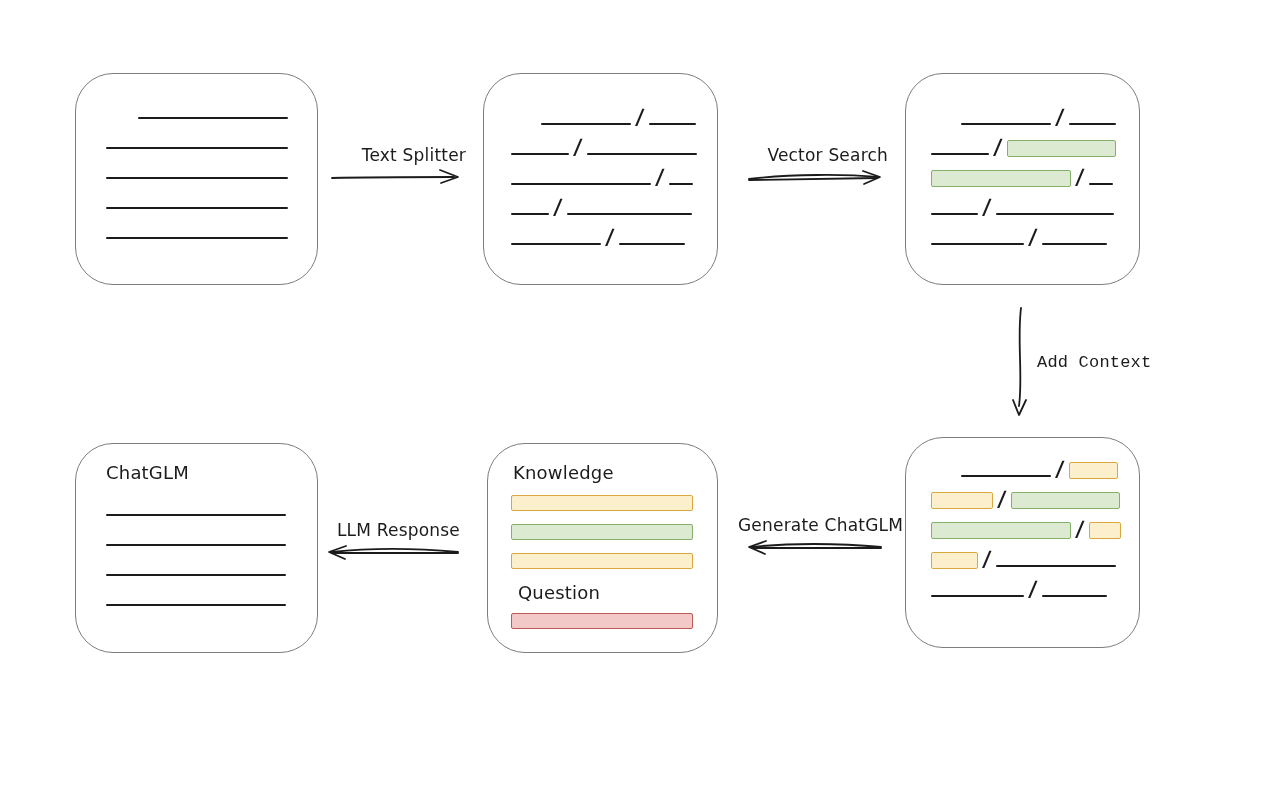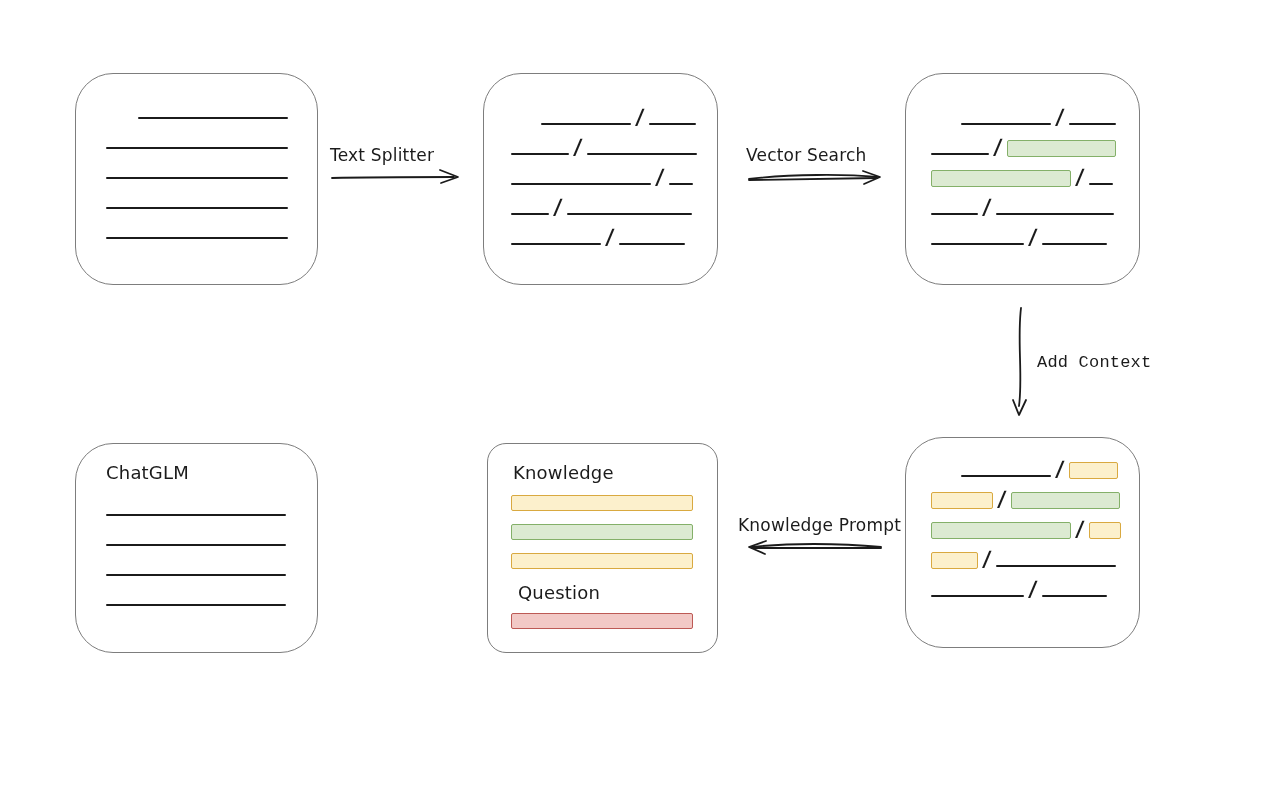--- a/index.html
+++ b/index.html
@@ -21,21 +21,21 @@
   .seg-slash{font-size:21px;line-height:21px;margin:0 5px 0 5px;font-weight:bold;transform:skewX(-6deg);}
   .chip{height:15px;border:1.6px solid;border-radius:2px;margin-bottom:1px;box-sizing:content-box;}
   .chip-green{background:var(--green-fill);border-color:var(--green-border);}
   .chip-yellow{background:var(--yellow-fill);border-color:var(--yellow-border);}
   .chip-red{background:var(--red-fill);border-color:var(--red-border);}
   
   .doclines{position:absolute;display:flex;flex-direction:column;}
   .doclines .row{height:30px;}
   
   .boxlabel{position:absolute;font-size:18px;font-weight:500;letter-spacing:.2px;}
-  .arrowgroup{position:absolute;text-align:left;}
+  .arrowgroup{position:absolute;text-align:right;}
   .arrowlabel{font-size:17px;font-weight:500;white-space:nowrap;letter-spacing:.2px;}
   .caption{position:absolute;font-size:19px;font-weight:500;white-space:nowrap;letter-spacing:.2px;}
   .bars{position:absolute;display:flex;flex-direction:column;gap:12px;}
   .bars .chip{width:180px;height:14px;}
   svg{display:block;margin:0 auto;}
   svg path{stroke:var(--stroke,#1b1b1b);stroke-width:1.8;fill:none;stroke-linecap:round;stroke-linejoin:round;}
 </style>
 </head>
 <body>
 
@@ -174,41 +174,49 @@
         </div>
         <div class="row">
           <div class="seg-line" style="width: 93px;"></div>
           <span class="seg-slash">/</span>
           <div class="seg-line" style="width: 65px;"></div>
         </div>
       </div>
   </div>
 
   <div class="arrowgroup" style="left:738px;top:515px;width:146px;">
-    <div class="arrowlabel">Knowledge Prompt</div>
+    <div class="arrowlabel">Generate ChatGLM</div>
     <svg width="146" height="22" viewBox="0 0 146 22">
       <path d="M143 12 C100 8 50 8 14 12"></path>
       <path d="M143 13 L14 13"></path>
       <path d="M28 6 L11 12 L27 19"></path>
     </svg>
   </div>
 
-  <div class="sketchbox" style="left:487px;top:443px;width:231px;height:210px;border-radius:19px;">
+  <div class="sketchbox" style="left:487px;top:443px;width:231px;height:210px;">
     <div class="boxlabel" style="left:25px;top:18px;">Knowledge</div>
     <div class="bars" style="left:23px;top:51px;">
         <div class="chip chip-yellow"></div>
         <div class="chip chip-green"></div>
         <div class="chip chip-yellow"></div>
       </div>
     <div class="boxlabel" style="left:30px;top:138px;">Question</div>
     <div class="bars" style="left:23px;top:169px;">
         <div class="chip chip-red"></div>
       </div>
   </div>
 
+  <div class="arrowgroup" style="left:320px;top:520px;width:140px;">
+    <div class="arrowlabel">LLM Response</div>
+    <svg width="140" height="22" viewBox="0 0 140 22">
+      <path d="M138 12 C95 8 48 8 12 12"></path>
+      <path d="M138 13 L12 13"></path>
+      <path d="M26 6 L9 12 L25 19"></path>
+    </svg>
+  </div>
 
   <div class="sketchbox" style="left:75px;top:443px;width:243px;height:210px;">
     <div class="boxlabel" style="left:30px;top:18px;">ChatGLM</div>
     <div class="doclines" style="left:30px;top:45px;">
         <div class="row">
           <div class="seg-line" style="width: 180px;"></div>
         </div>
         <div class="row">
           <div class="seg-line" style="width: 180px;"></div>
         </div>

